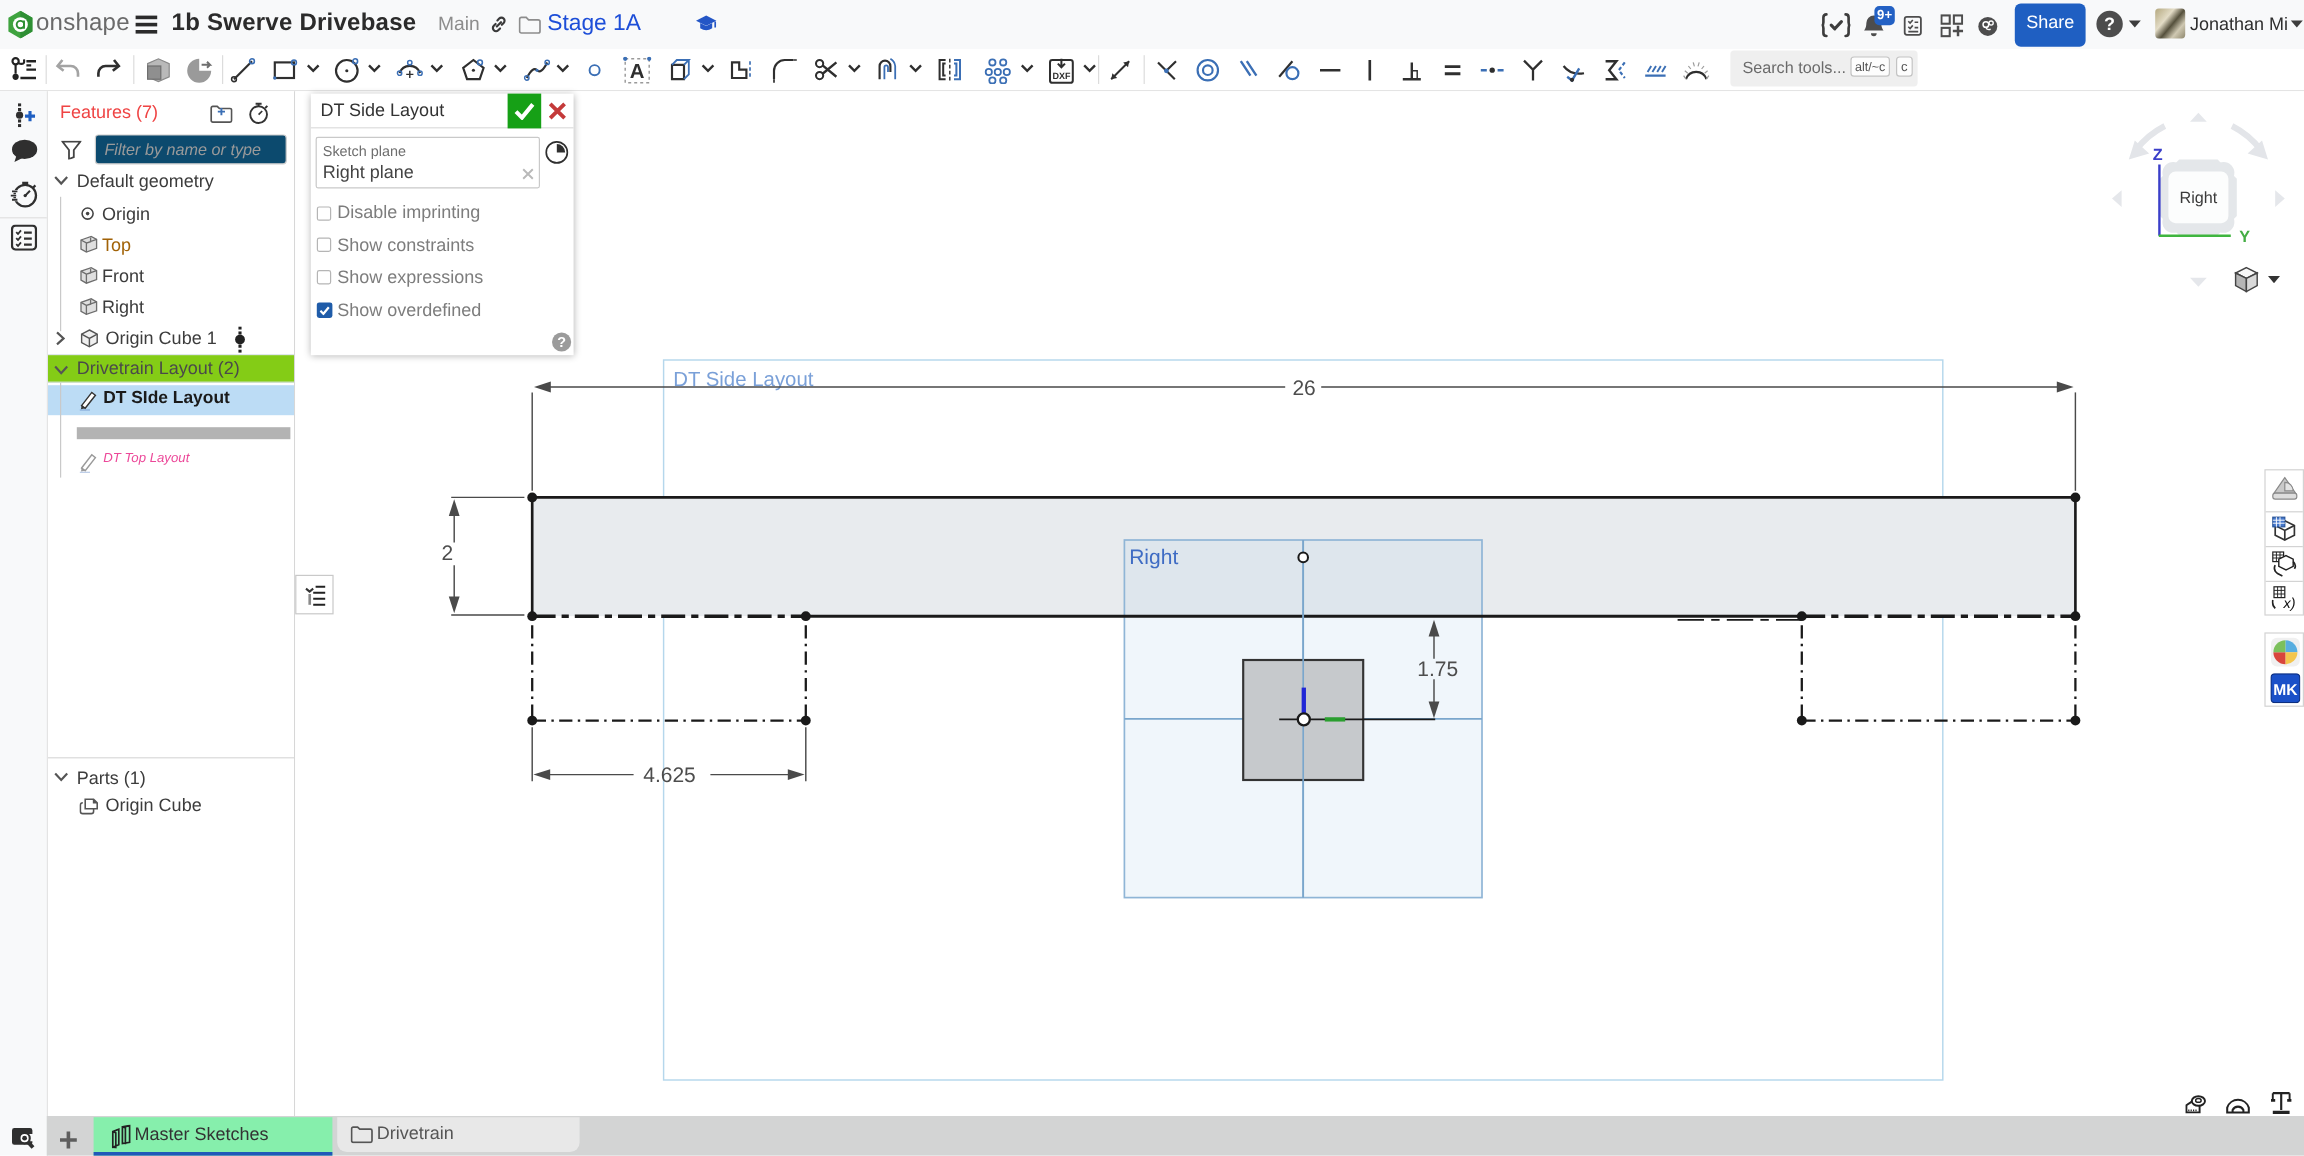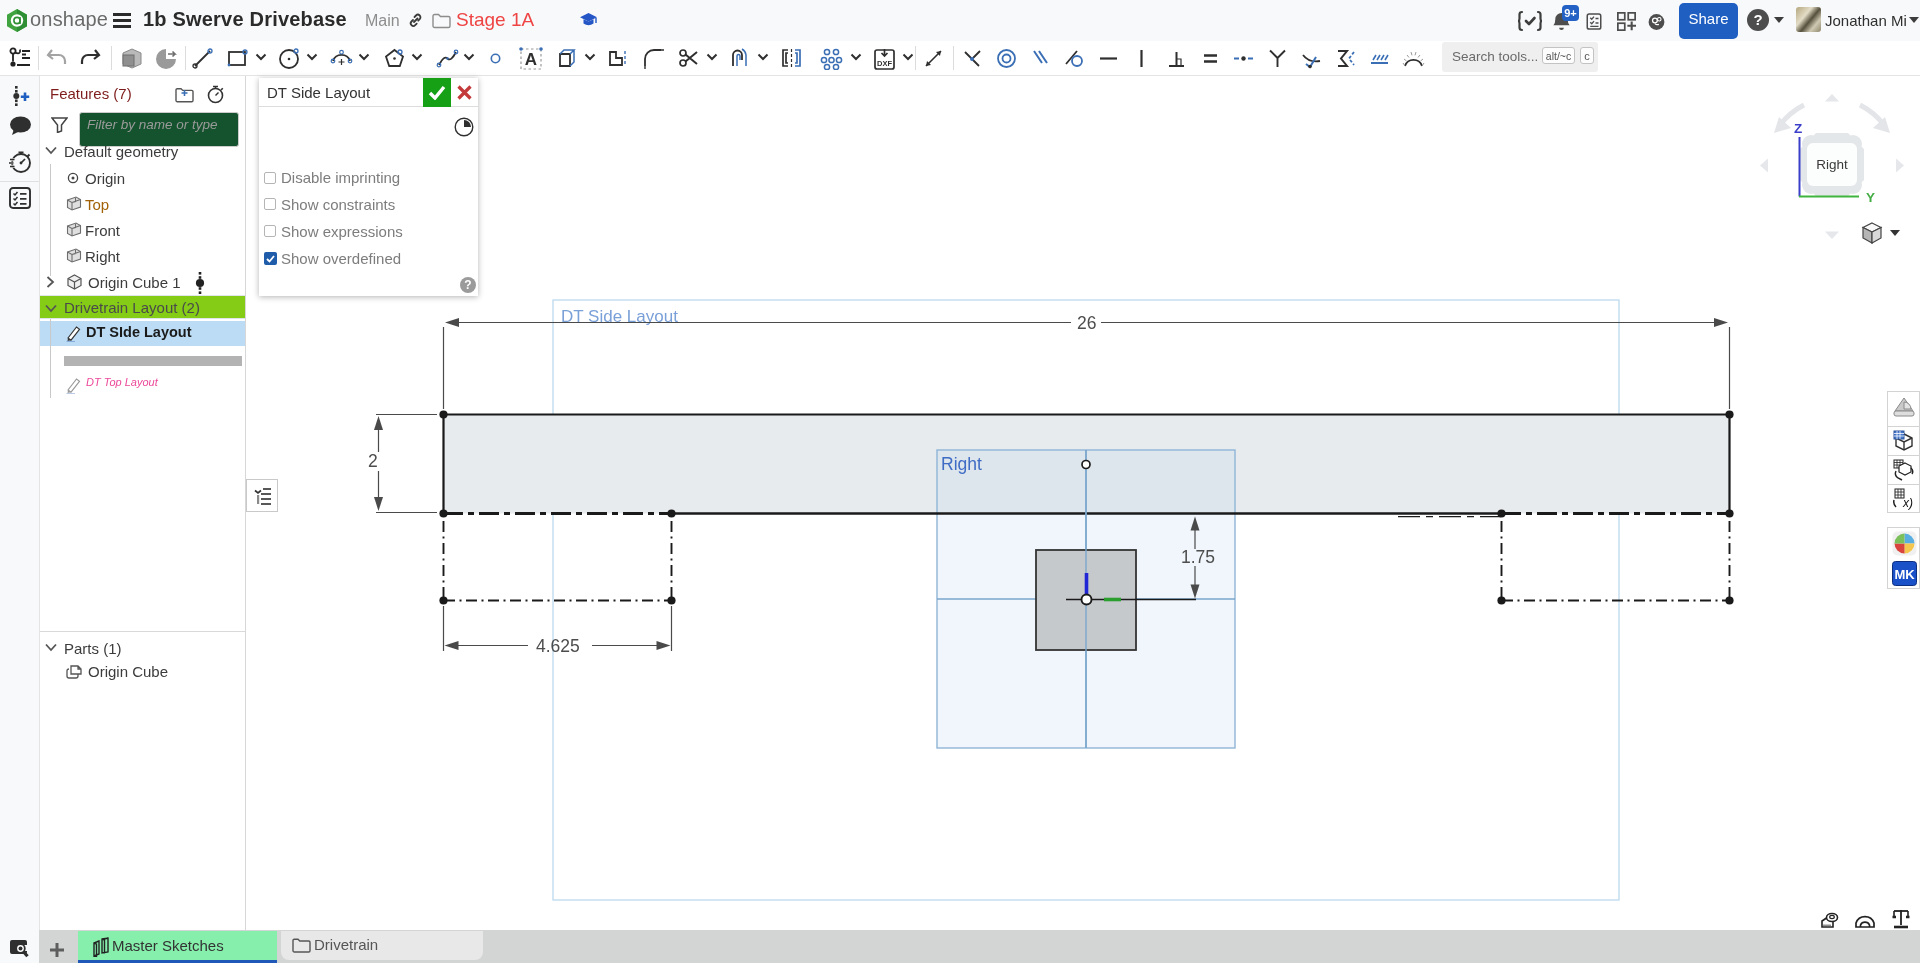--- a/index.html
+++ b/index.html
@@ -32,21 +32,21 @@
       <div style="margin-top:3px;height:3px;background:#2b2b2b"></div>
     </div>
   <div class="abs" style="left:143px;top:8px;font-size:20px;font-weight:bold;color:#2b2b2b;letter-spacing:0.2px">1b Swerve Drivebase</div>
   <div class="abs" style="left:365px;top:12px;font-size:16px;color:#8d8d8d">Main</div>
   <svg class="abs" style="left:407px;top:12px" width="17" height="17" viewBox="0 0 17 17">
     <path d="M7 10 L10.5 6.5 M6 8 L4.5 9.5 a2.6 2.6 0 0 0 3.7 3.7 L9.7 11.7 M7.5 5 L9 3.5 a2.6 2.6 0 0 1 3.7 3.7 L11.2 8.7" stroke="#3a3a3a" stroke-width="1.8" fill="none" stroke-linecap="round"></path>
   </svg>
   <svg class="abs" style="left:432px;top:13px" width="19" height="16" viewBox="0 0 19 16">
     <path d="M1 3 a1.5 1.5 0 0 1 1.5-1.5 L6.5 1.5 L8.5 3.5 L16.5 3.5 a1.5 1.5 0 0 1 1.5 1.5 L18 13 a1.5 1.5 0 0 1 -1.5 1.5 L2.5 14.5 a1.5 1.5 0 0 1 -1.5-1.5 Z" fill="none" stroke="#8d8d8d" stroke-width="1.4"></path>
   </svg>
-  <div class="abs" style="left:456px;top:9px;font-size:19px;color:#ef4444">Stage 1A</div>
+  <div class="abs" style="left:456px;top:9px;font-size:19px;color:#1d4ed8">Stage 1A</div>
   <svg class="abs" style="left:579px;top:11px" width="19" height="19" viewBox="0 0 19 19">
     <path d="M9.5 2 L18 6.2 L9.5 10.4 L1 6.2 Z" fill="#2456c6"></path>
     <path d="M4.5 8.2 L4.5 12.5 Q9.5 15.8 14.5 12.5 L14.5 8.2 L9.5 10.6 Z" fill="#2456c6"></path>
     <path d="M17 7 L17 12" stroke="#2456c6" stroke-width="1.4"></path>
   </svg>
   <svg class="abs" style="left:1518px;top:10px" width="24" height="22" viewBox="0 0 24 22">
     <path d="M4 2 Q1.5 2 1.5 4.5 Q1.5 7.5 1.5 8.5 Q1.5 10.5 0.5 11 Q1.5 11.5 1.5 13.5 Q1.5 14.5 1.5 17.5 Q1.5 20 4 20 M20 2 Q22.5 2 22.5 4.5 Q22.5 7.5 22.5 8.5 Q22.5 10.5 23.5 11 Q22.5 11.5 22.5 13.5 Q22.5 14.5 22.5 17.5 Q22.5 20 20 20" stroke="#3d3d3d" stroke-width="2.2" fill="none" stroke-linecap="round"></path>
     <path d="M8 11 L11 14 L16.5 8" stroke="#3d3d3d" stroke-width="2.6" fill="none" stroke-linecap="round" stroke-linejoin="round"></path>
   </svg>
   <svg class="abs" style="left:1551px;top:11px" width="21" height="22" viewBox="0 0 22 23">
@@ -324,34 +324,34 @@
     <path d="M11 6.8 L17.5 6.8 M11 11.8 L17.5 11.8 M11 16.8 L17.5 16.8" stroke="#2f2f2f" stroke-width="1.8"></path>
   </svg>
   <svg class="abs" style="left:10px;top:864px" width="20" height="18" viewBox="0 0 20 18">
     <path d="M0 2 a2 2 0 0 1 2-2 L15 0 a2 2 0 0 1 2 2 L17 5 L13 5 L13 11 L17 11 L17 12 a2 2 0 0 1 -2 2 L2 14 a2 2 0 0 1 -2-2 Z" fill="#2f2f2f"></path>
     <circle cx="10.5" cy="8.5" r="4.3" fill="#fff" stroke="#2f2f2f" stroke-width="1.8"></circle>
     <circle cx="10.5" cy="8.5" r="2" fill="#2f2f2f"></circle>
     <path d="M13.5 11.8 L17.5 16.3" stroke="#2f2f2f" stroke-width="3.2"></path>
   </svg>
 </div>
 <div id="fpanel">
-  <div class="abs" style="left:10px;top:9px;font-size:15px;color:#7f1d1d">Features (7)</div>
+  <div class="abs" style="left:10px;top:9px;font-size:15px;color:#ef4444">Features (7)</div>
   <svg class="abs" style="left:135px;top:11px" width="19" height="16" viewBox="0 0 19 16">
     <path d="M1 3 a1.3 1.3 0 0 1 1.3-1.3 L6 1.7 L7.8 3.4 L16.7 3.4 a1.3 1.3 0 0 1 1.3 1.3 L18 13.4 a1.3 1.3 0 0 1 -1.3 1.3 L2.3 14.7 a1.3 1.3 0 0 1 -1.3-1.3 Z" fill="none" stroke="#555" stroke-width="1.4"></path>
     <path d="M9.5 9 L9.5 3 M6.5 6 L12.5 6" stroke="#3b6fb5" stroke-width="1.6"></path>
   </svg>
   <svg class="abs" style="left:166px;top:9px" width="19" height="19" viewBox="0 0 19 19">
     <circle cx="9.5" cy="10.5" r="7" fill="none" stroke="#333" stroke-width="1.6"></circle>
     <path d="M7 1.5 L12 1.5 M9.5 1.5 L9.5 3.5 M15 5 L16.8 3.2" stroke="#333" stroke-width="1.6"></path>
     <path d="M9.5 10.5 L12.5 7.5" stroke="#333" stroke-width="1.4"></path>
   </svg>
   <svg class="abs" style="left:11px;top:41px" width="17" height="16" viewBox="0 0 17 16">
     <path d="M1 1 L16 1 L10.5 8 L10.5 14 L6.5 15.5 L6.5 8 Z" fill="none" stroke="#444" stroke-width="1.5"></path>
   </svg>
-  <div class="abs" style="left:39px;top:36px;width:160px;height:35px;border:1px solid #ccc;border-radius:3px;background:#14532d">
+  <div class="abs" style="left:39px;top:36px;width:160px;height:25px;border:1px solid #ccc;border-radius:3px;background:#0c4a6e">
     <span style="position:absolute;left:7px;top:4px;font-size:13.5px;font-style:italic;color:#9a9a9a">Filter by name or type</span>
   </div>
   <svg class="abs" style="left:5px;top:70px" width="12" height="9" viewBox="0 0 12 9">
       <path d="M1 1.5 L6 7 L11 1.5" stroke="#555" stroke-width="1.8" fill="none"></path>
     </svg>
   <div class="abs" style="left:24px;top:67px;font-size:15px;color:#3c3c3c">Default geometry</div>
   <div class="abs" style="left:10px;top:88px;width:1px;height:112px;background:#c9c9c9"></div>
   <svg class="abs" style="left:27px;top:96px" width="12" height="12" viewBox="0 0 12 12">
     <circle cx="6" cy="6" r="4.6" fill="none" stroke="#444" stroke-width="1.3"></circle>
       <circle cx="6" cy="6" r="1.5" fill="#444"></circle>
@@ -594,20 +594,27 @@
     <span style="position:absolute;left:8px;top:6px;font-size:15px;color:#333">DT Side Layout</span>
     <div class="abs" style="left:164px;top:0;width:28px;height:29px;background:#16a016">
       <svg style="position:absolute;left:5px;top:7px" width="18" height="15" viewBox="0 0 18 15">
           <path d="M2 8 L7 13 L16 2" stroke="#fff" stroke-width="3.4" fill="none"></path>
         </svg>
     </div>
     <svg class="abs" style="left:197px;top:6px" width="17" height="17" viewBox="0 0 17 17">
         <path d="M2.5 2.5 L14.5 14.5 M14.5 2.5 L2.5 14.5" stroke="#c43a3a" stroke-width="3.2"></path>
       </svg>
   </div>
+  <div class="abs" style="left:4px;top:36px;width:187px;height:43px;border:1px solid #c9c9c9;border-radius:2px">
+    <span style="position:absolute;left:5px;top:4px;font-size:12px;color:#6e6e6e">Sketch plane</span>
+    <span style="position:absolute;left:5px;top:20px;font-size:15px;color:#444">Right plane</span>
+    <svg class="abs" style="left:170px;top:24px" width="12" height="12" viewBox="0 0 12 12">
+        <path d="M2 2 L10 10 M10 2 L2 10" stroke="#b9b9b9" stroke-width="1.6"></path>
+      </svg>
+  </div>
   <svg class="abs" style="left:195px;top:39px" width="20" height="20" viewBox="0 0 20 20">
     <circle cx="10" cy="10" r="8.8" fill="none" stroke="#2f2f2f" stroke-width="1.4"></circle>
     <path d="M10 10 L10 3 A 7 7 0 0 1 17 10 Z" fill="#2f2f2f"></path>
   </svg>
   <div class="abs" style="left:5px;top:94px;width:12px;height:12px;border:1.5px solid #b5b5b5;border-radius:2px"></div>
   <div class="abs" style="left:22px;top:91px;font-size:15px;color:#7d7d7d">Disable imprinting</div>
   <div class="abs" style="left:5px;top:120px;width:12px;height:12px;border:1.5px solid #b5b5b5;border-radius:2px"></div>
   <div class="abs" style="left:22px;top:118px;font-size:15px;color:#7d7d7d">Show constraints</div>
   <div class="abs" style="left:5px;top:147px;width:12px;height:12px;border:1.5px solid #b5b5b5;border-radius:2px"></div>
   <div class="abs" style="left:22px;top:145px;font-size:15px;color:#7d7d7d">Show expressions</div>

